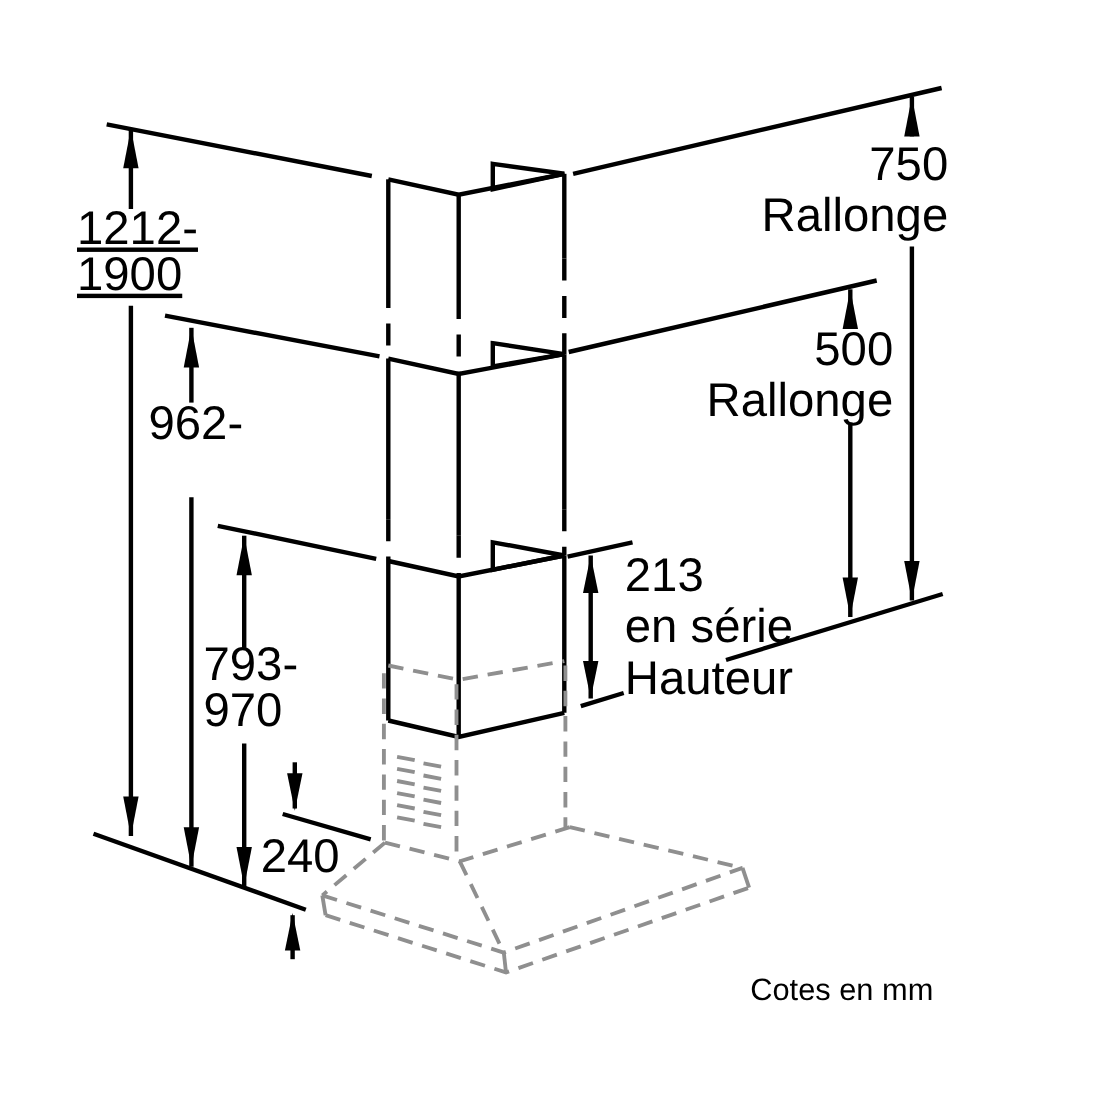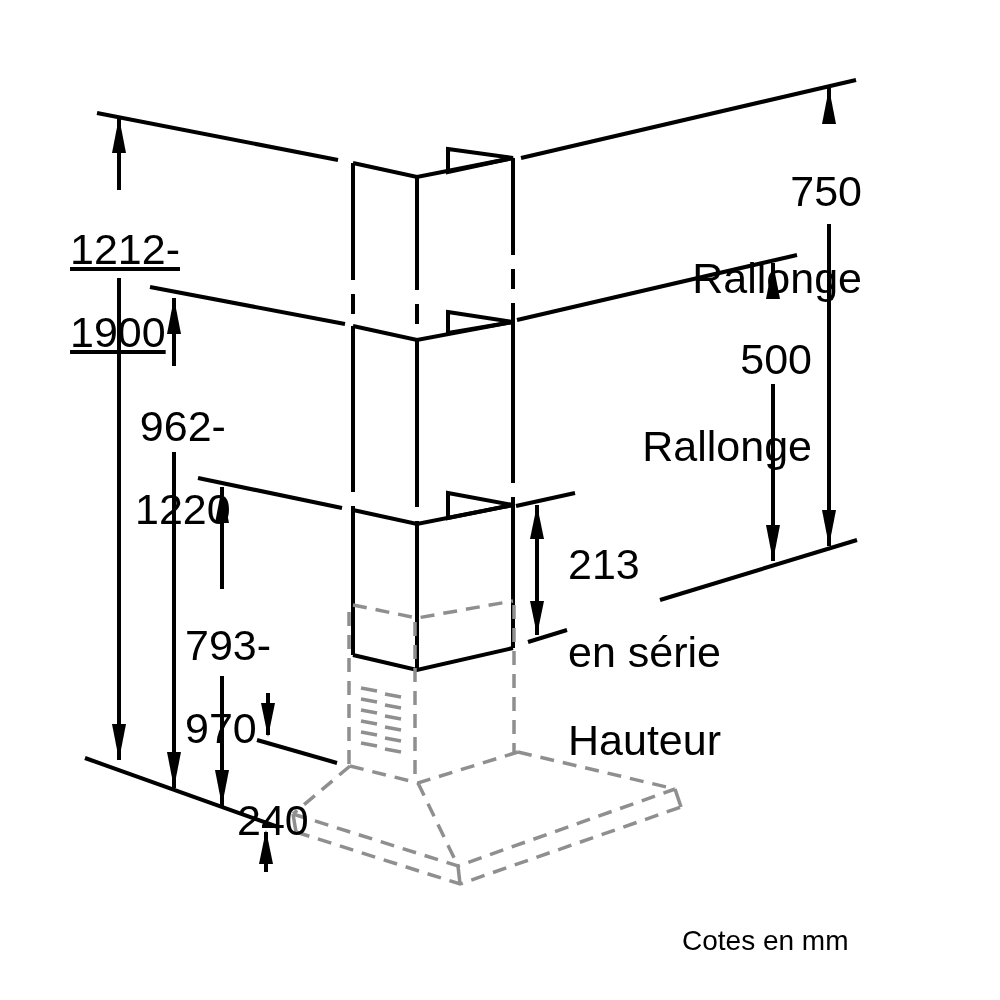--- a/index.html
+++ b/index.html
@@ -23,21 +23,21 @@
   .hd{stroke:var(--hidden);stroke-width:3.5;fill:none;stroke-dasharray:14 9;}
   .hds{stroke:var(--hidden);stroke-width:3.5;fill:none;}
   .ar{fill:var(--line);stroke:none;}
   .lbl{
     position:absolute;
     font-size:43px;
     line-height:42px;
     white-space:nowrap;
     color:var(--line);
   }
-  .lbl span{display:block;margin-top:41px;}
+  .lbl span{display:block;}
   .lbl.rt{text-align:right;}
   .lh46 span{line-height:46px;}
   .lh47 span{line-height:47px;}
   .caption{font-size:28px;}
 </style>
 </head>
 <body>
 
 <div class="stage">
 
@@ -160,21 +160,20 @@
     </g>
   </svg>
 
   <div class="lbl" style="left:70px;top:187px;text-decoration:underline;">
     <span>1212-</span>
     <span>1900</span>
   </div>
 
   <div class="lbl" style="left:135px;top:364px;text-align:center;">
     <span>962-</span>
-    <span>1220</span>
   </div>
 
   <div class="lbl" style="left:185px;top:583px;">
     <span>793-</span>
     <span>970</span>
   </div>
 
   <div class="lbl rt lh46" style="left:600px;top:127px;width:262px;">
     <span>750</span>
     <span>Rallonge</span>

